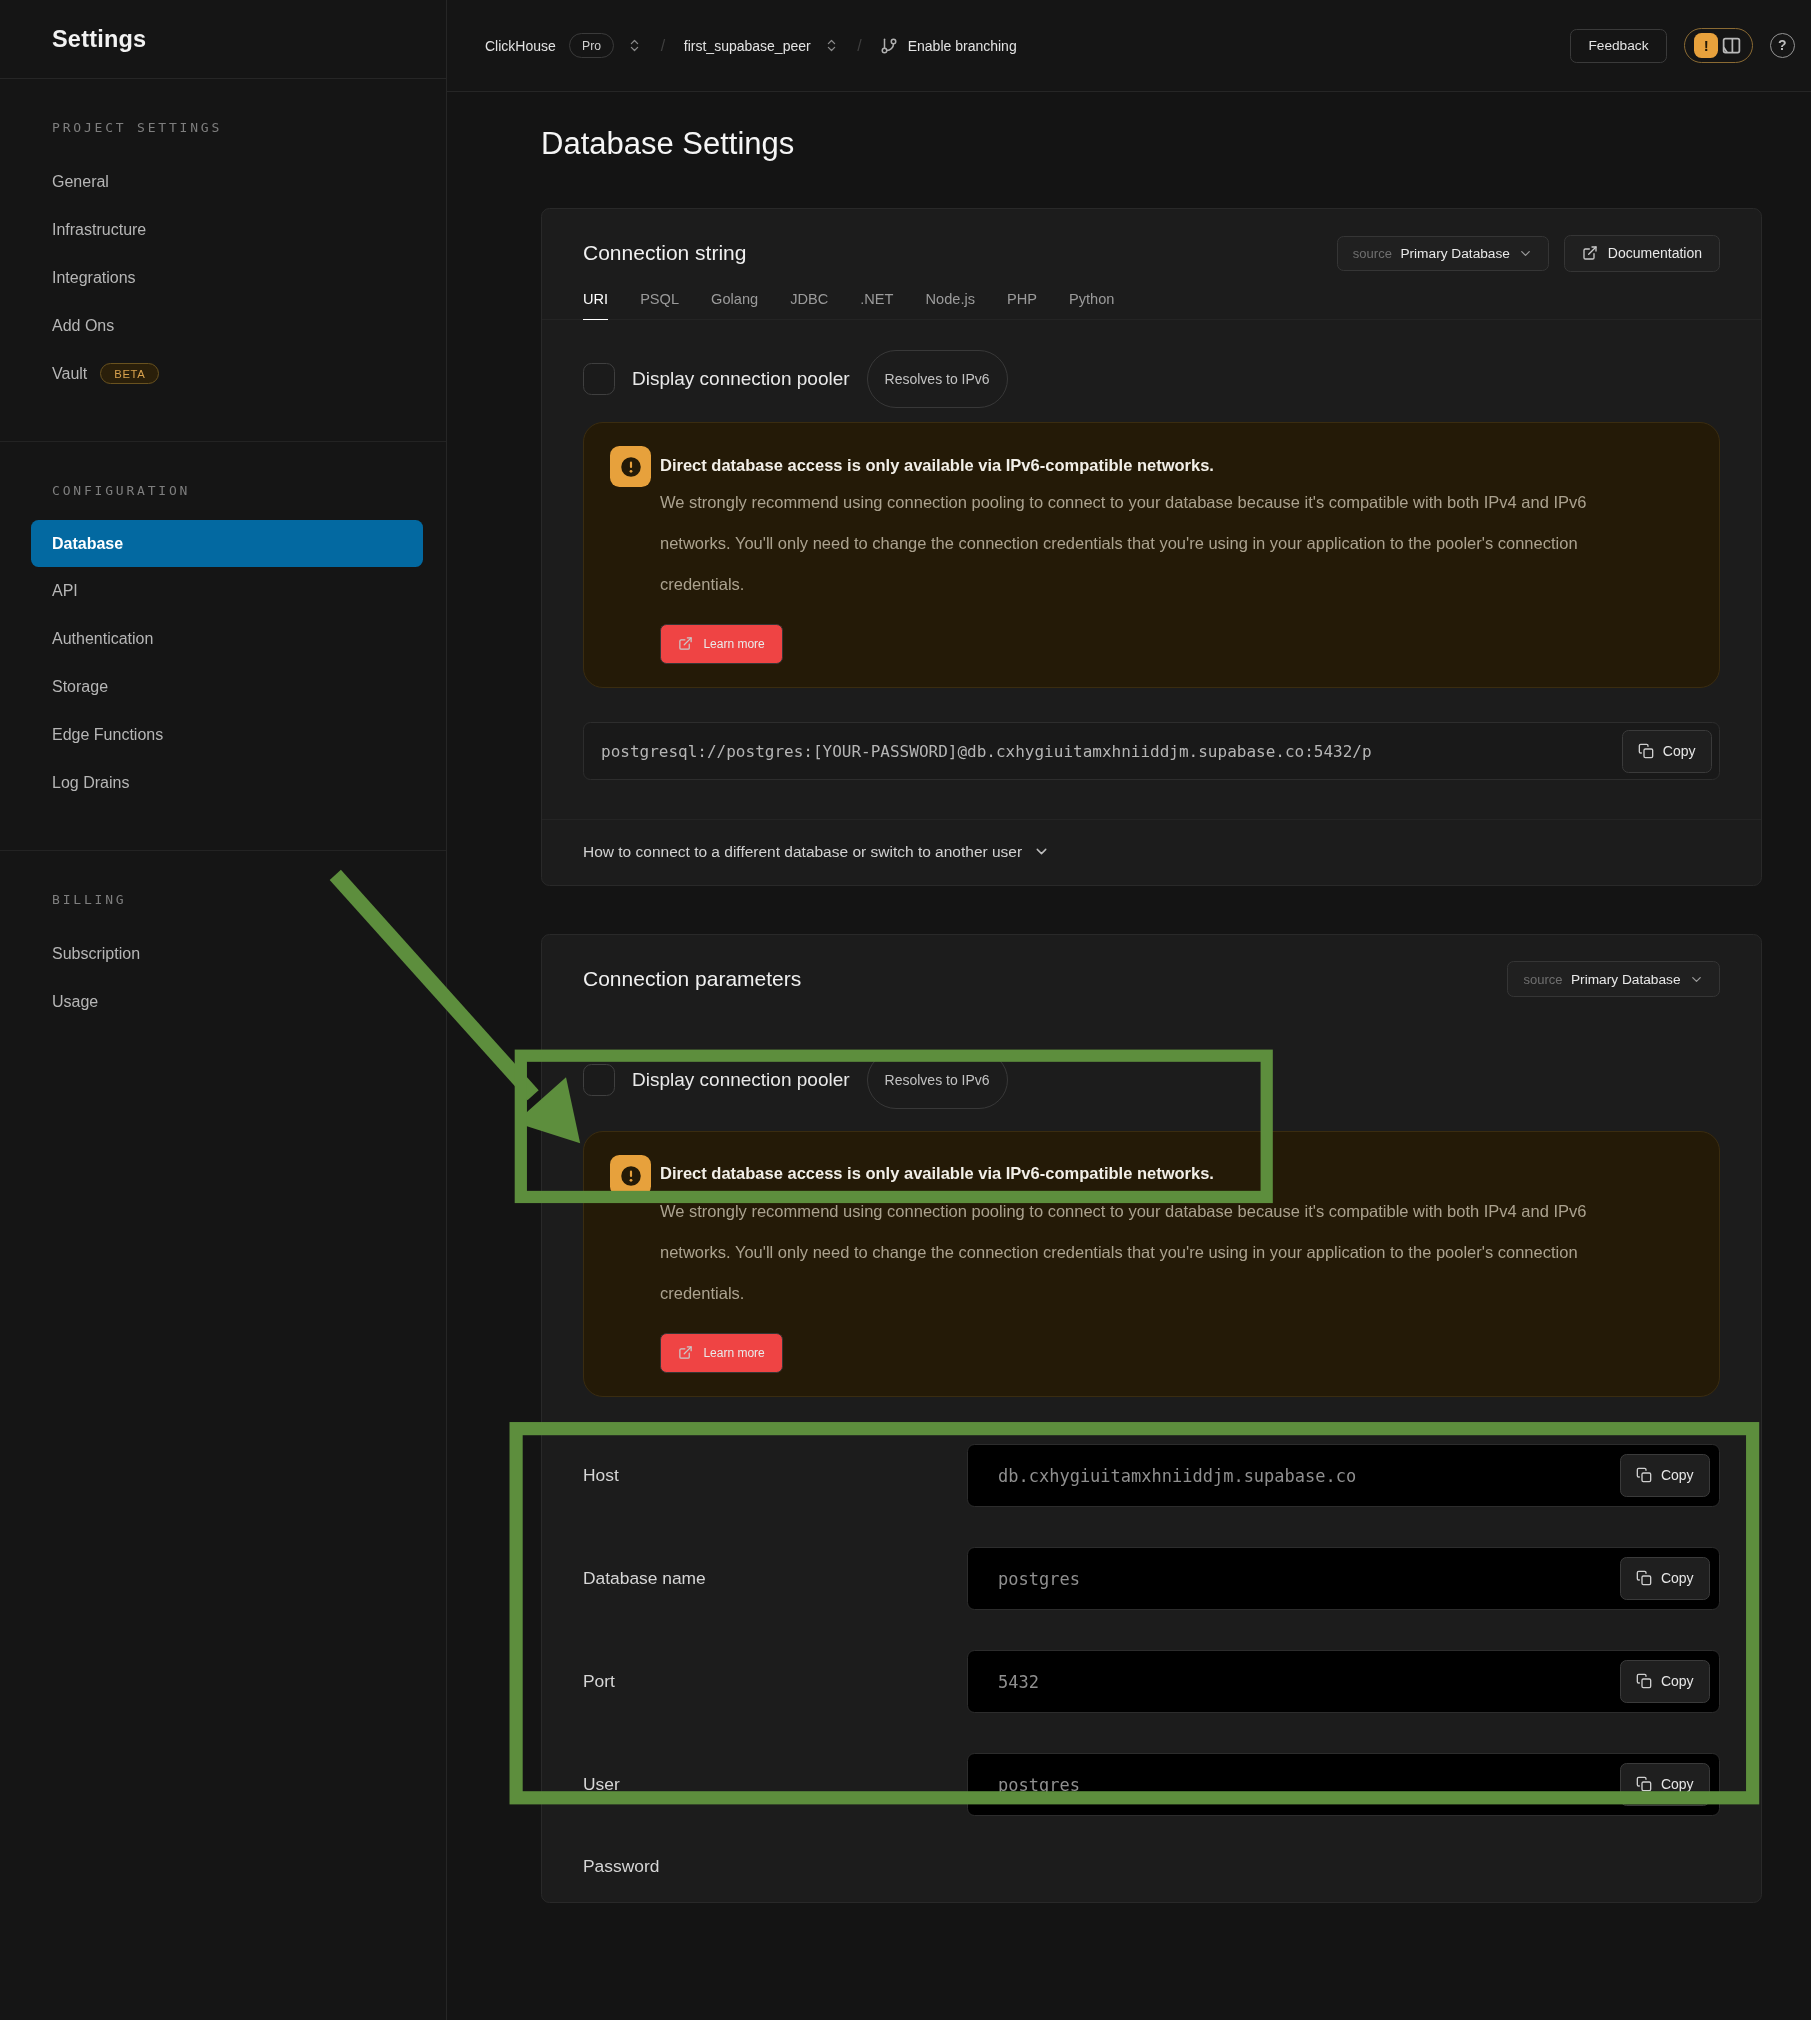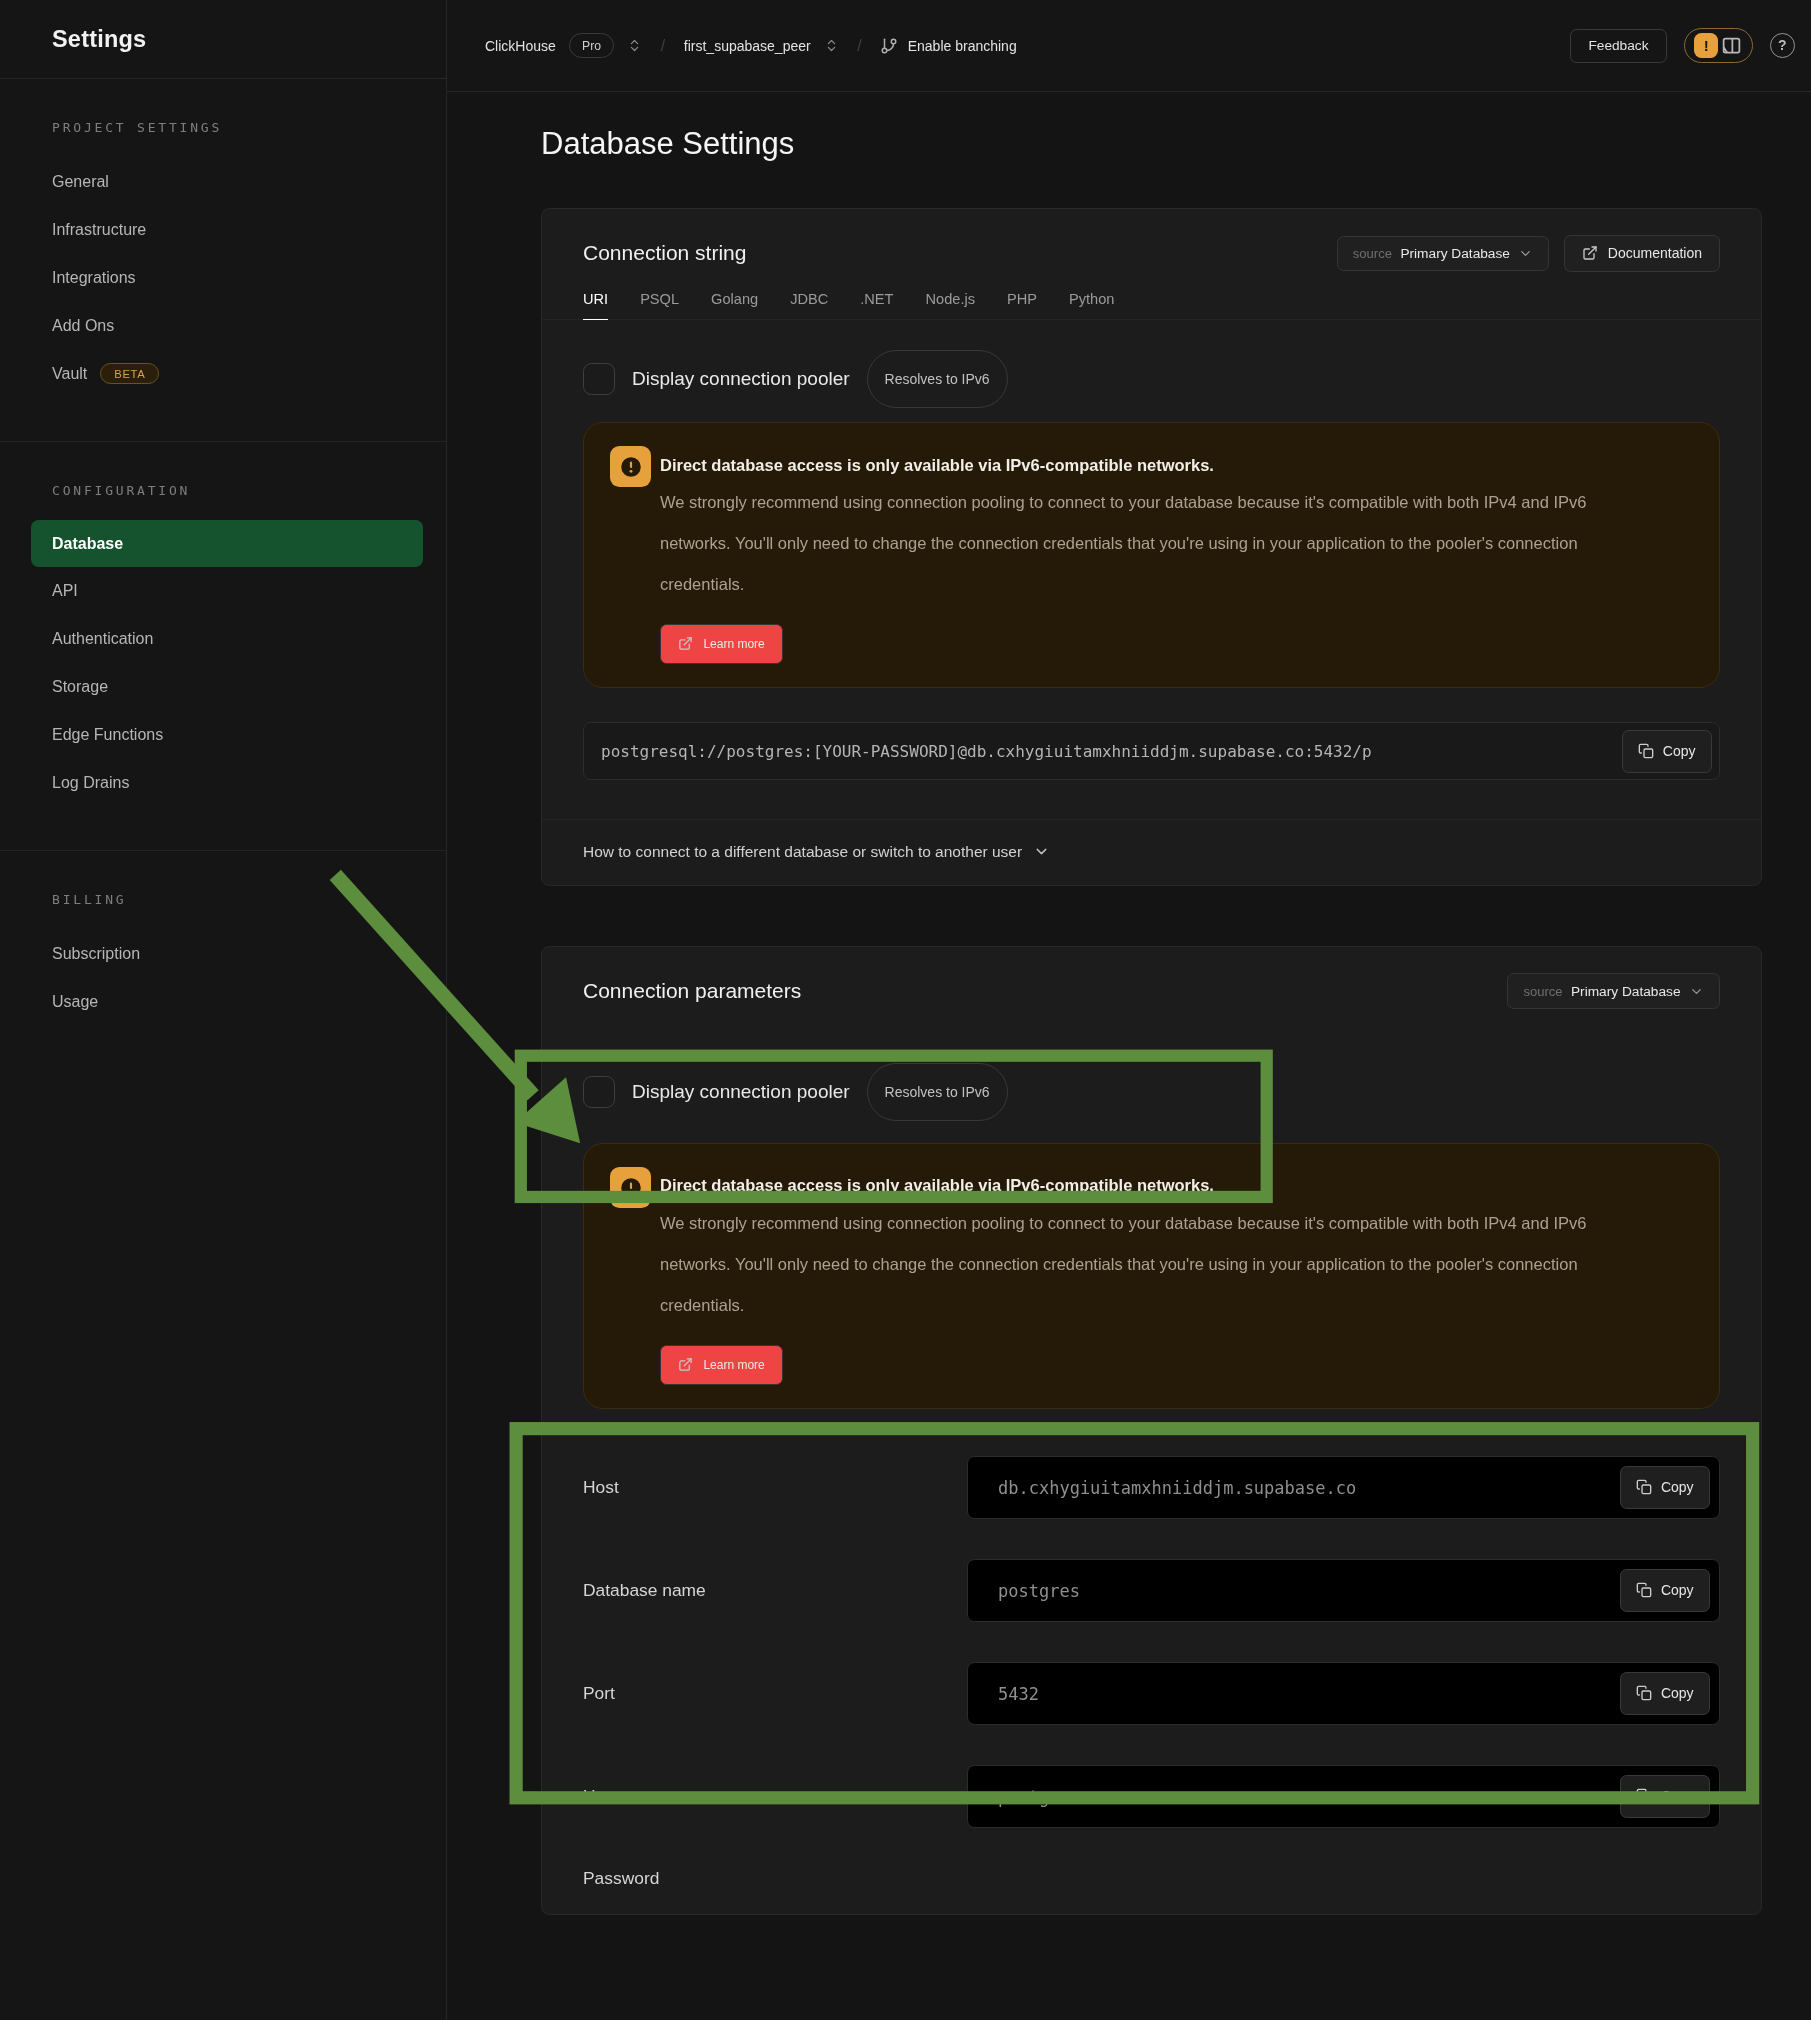--- a/index.html
+++ b/index.html
@@ -25,21 +25,21 @@
   .side-label {
     font-family:"DejaVu Sans Mono", monospace;
     font-size:13px; letter-spacing:2.8px; color:#7e7e7e; font-weight:400;
   }
   .side-list { list-style:none; margin-top:22.6px; }
   .side-list li {
     display:flex; align-items:center; height:48px;
     font-size:16px; color:#b6b6b6; cursor:pointer;
   }
   .side-list li.active {
-    background:#14532d; border-radius:7.5px;
+    background:#0369a1; border-radius:7.5px;
     margin-left:-21px; padding-left:21px;
     color:#ffffff; font-weight:600; height:47px;
   }
   .beta-pill {
     margin-left:13px; font-size:11.3px; color:#d8a14d;
     background:#2a1f0a; border:0.9px solid #69521f;
     border-radius:941px; padding:3.8px 13px; letter-spacing:0.6px;
   }
 
   
@@ -81,21 +81,21 @@
   .main {
     position:absolute; left:447px; top:79px; right:0; bottom:0;
     padding:0 49px 0 94px; overflow:hidden;
   }
   .page-title { font-size:31px; font-weight:500; color:#f5f5f5; margin-top:47px; }
 
   .card {
     background:#1c1c1c; border:0.9px solid #292929; border-radius:8.5px;
     margin-top:46px; width:1221px;
   }
-  .card + .card { margin-top:60px; }
+  .card + .card { margin-top:48px; }
   .card-header {
     display:flex; align-items:center; justify-content:space-between;
     padding:26px 41px 0 41px;
   }
   .card-title { font-size:21px; font-weight:500; color:#f0f0f0; }
   .header-actions { display:flex; align-items:center; gap:15px; }
   .select-btn {
     display:flex; align-items:center; gap:8.5px;
     border:0.9px solid #353535; background:#202020; border-radius:6.6px;
     padding:9.4px 15px; cursor:pointer; font-family:"Liberation Sans", sans-serif;

